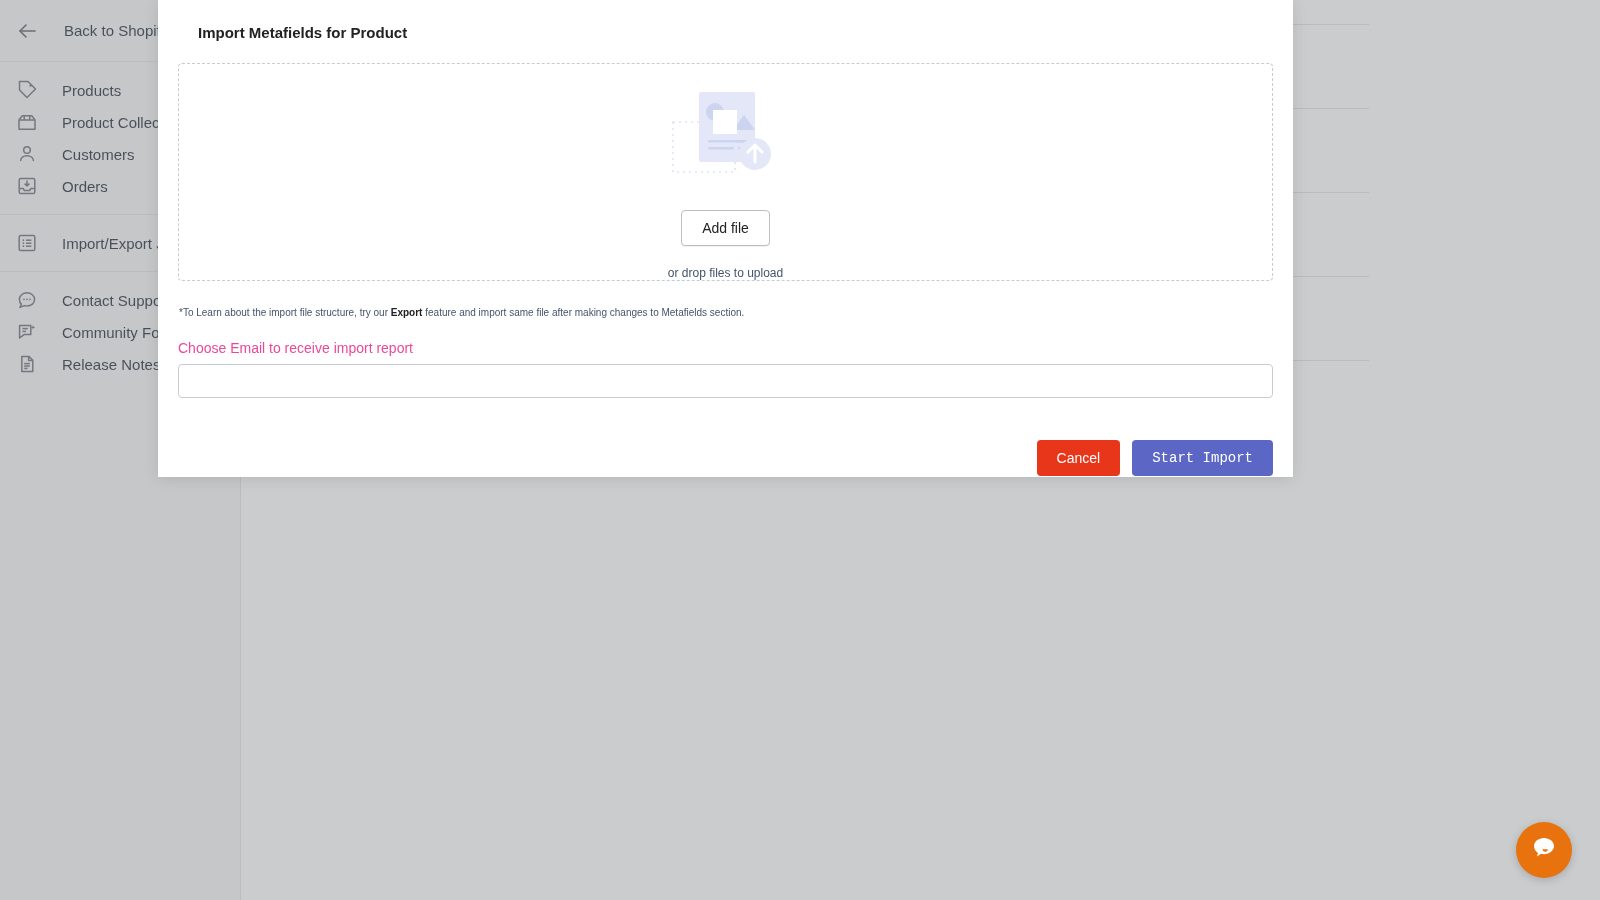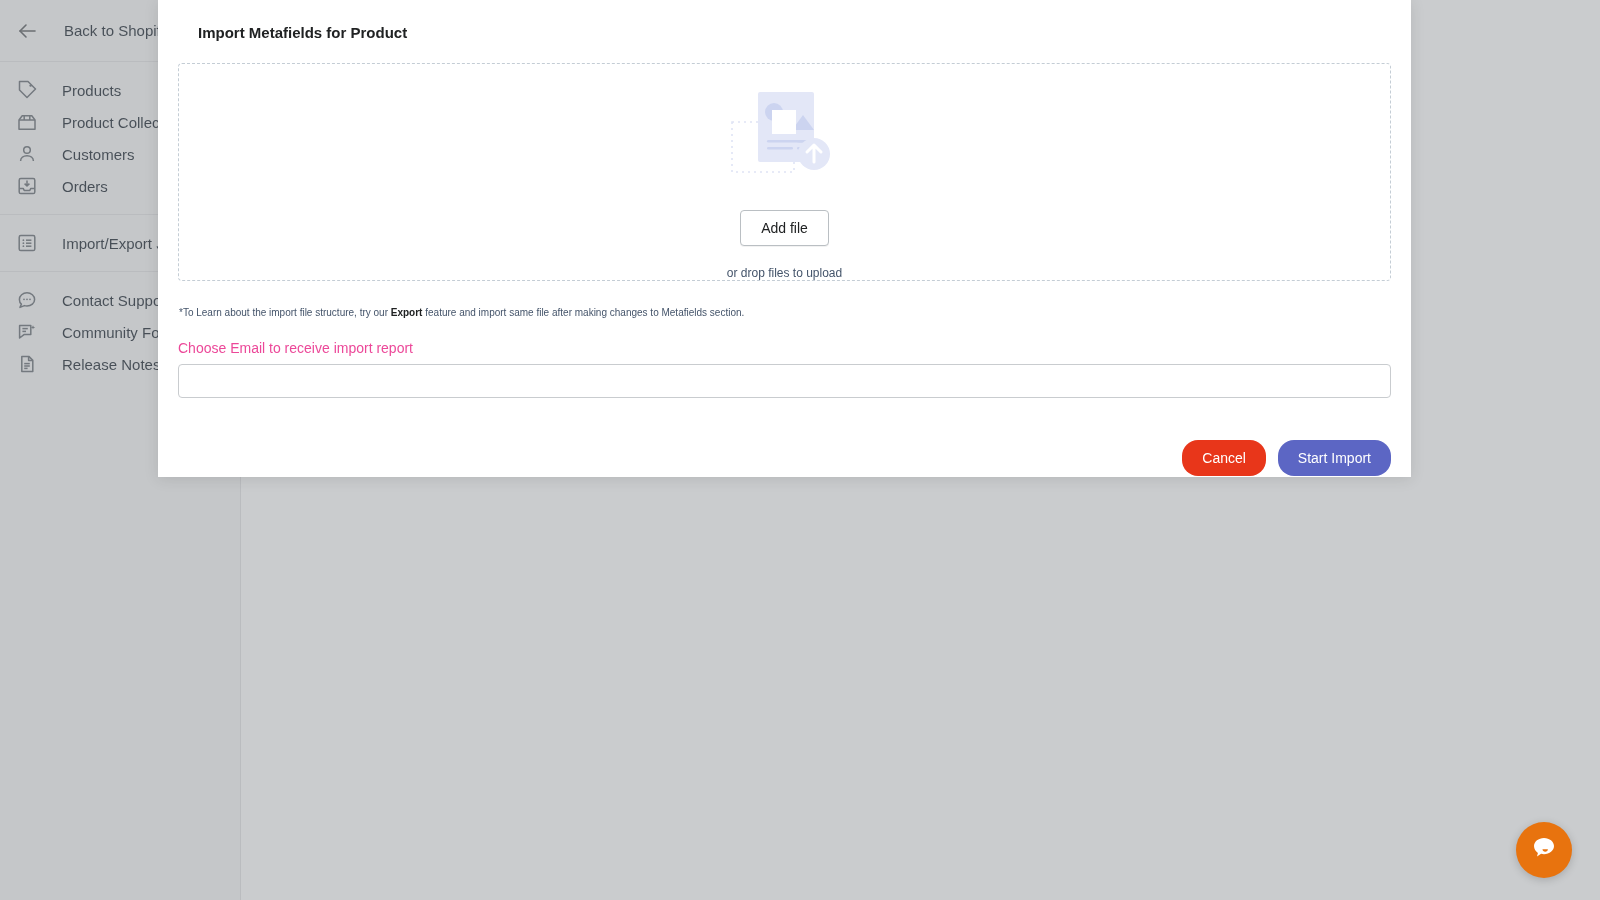--- a/index.html
+++ b/index.html
@@ -89,21 +89,21 @@
     width: 56px; height: 56px; border-radius: 50%;
     z-index: 25;
     display: flex; align-items: center; justify-content: center;
     box-shadow: 0 2px 8px rgba(0,0,0,0.18);
   }
   .chat-btn svg { width: 30px; height: 30px; }
 
   
   .modal {
     position: absolute; left: 158px; top: 0;
-    width: 1253px; height: 477px;
+    width: 1135px; height: 477px;
     background: #ffffff;
     z-index: 30;
     padding: 0 20px;
     box-shadow: 0 2px 14px rgba(0,0,0,0.10);
   }
   .modal-title {
     font-size: 15px; font-weight: bold; color: #202223;
     padding: 24px 0 0 20px;
   }
   .dropzone {
@@ -137,21 +137,21 @@
     border: 1px solid #c9cccf; border-radius: 4px;
     padding: 0 10px; font-size: 14px;
     font-family: "Liberation Sans", sans-serif;
     color: #202223; background: #ffffff; outline: none;
   }
   .modal-actions {
     display: flex; justify-content: flex-end; gap: 12px;
     margin-top: 42px;
   }
   .btn {
-    border: none; border-radius: 16px; cursor: pointer;
+    border: none; border-radius: 4px; cursor: pointer;
     font-size: 14px; color: #ffffff;
     padding: 10px 20px;
     font-family: "Liberation Sans", sans-serif;
     text-align: right;
   }
 </style>
 </head>
 <body>
 
 <div id="root">
@@ -426,17 +426,17 @@
 
     <div class="note">
       <span>*To Learn about the import file structure, try our </span><b>Export</b><span> feature and import same file after making changes to Metafields section.</span>
     </div>
 
     <div class="field-label">Choose Email to receive import report</div>
     <input class="email-input" type="text" placeholder="" style="">
 
     <div class="modal-actions">
       <button class="btn" style="background:#e8361a;">Cancel</button>
-      <button class="btn" style="background:#5c66c4;">Start Import</button>
+      <button class="btn" style="background:#5c66c4;font-family:Liberation Mono, monospace;">Start Import</button>
     </div>
   </div>
 
 </div>
 
 </body></html>

